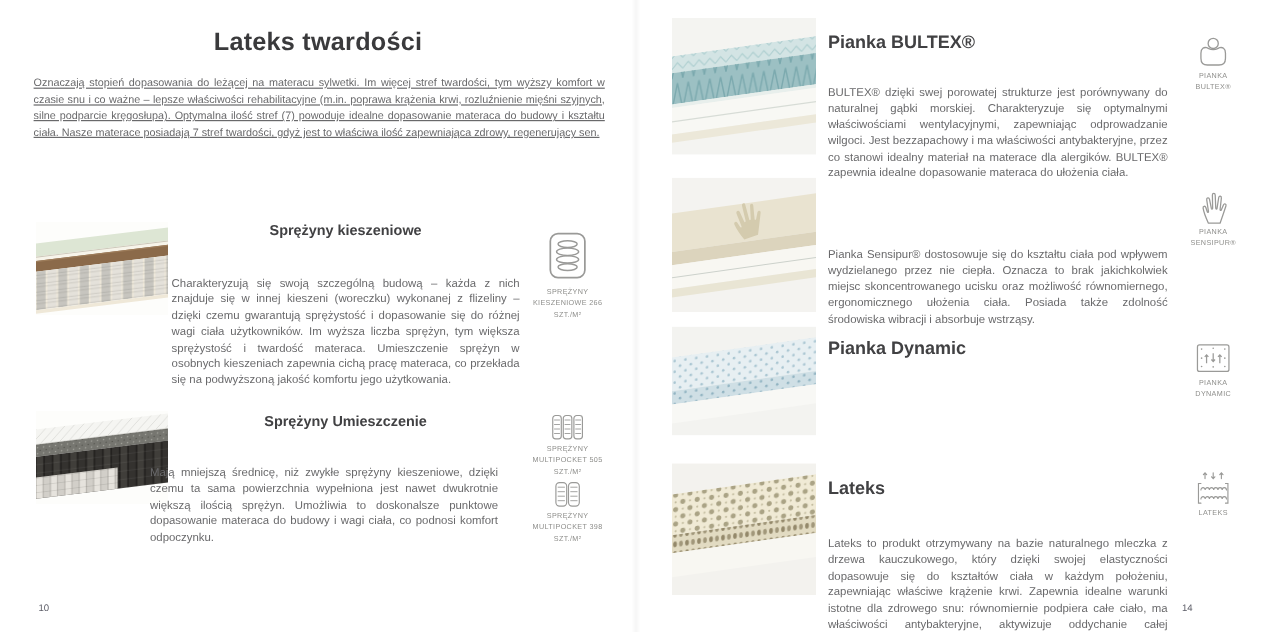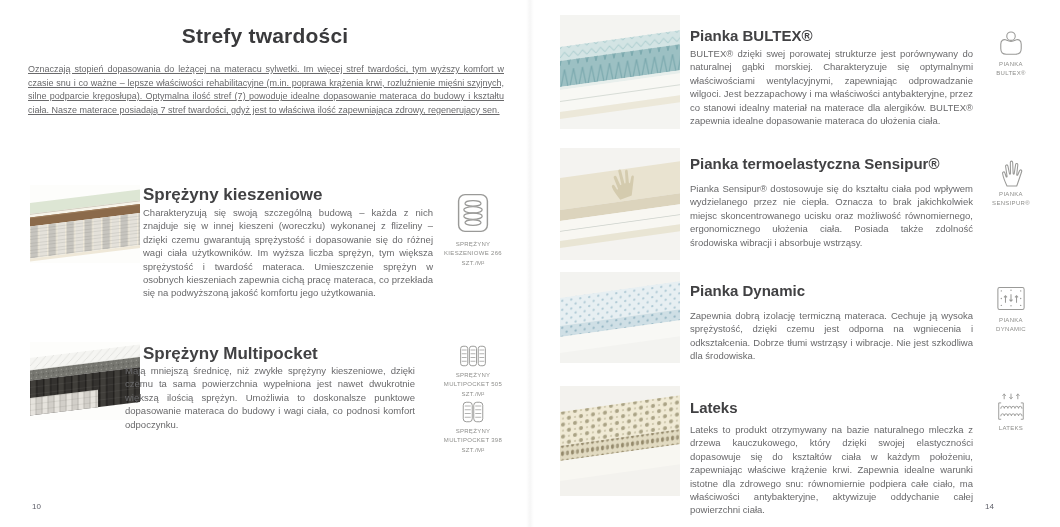--- a/index.html
+++ b/index.html
@@ -7,24 +7,24 @@
     position:relative;width:1060px;height:527px;background:#ffffff;
     font-family:"Liberation Sans",sans-serif;overflow:hidden;margin:0 auto;
   }
   .abs{position:absolute;}
   .page-title{
     font-size:21px;font-weight:bold;color:#3a3a3c;text-align:center;letter-spacing:.2px;
   }
   .intro{
     font-size:9px;line-height:13.6px;color:#69696b;text-align:justify;text-decoration:underline;
   }
-  .sec-head-l{font-size:17px;font-weight:bold;color:#414143;}
+  .sec-head-l{font-size:12px;font-weight:bold;color:#414143;text-align:center;}
   .sec-head-r{font-size:15px;font-weight:bold;color:#414143;}
   .sec-body{
-    font-size:9.5px;line-height:13.4px;color:#69696b;text-align:justify;
+    font-size:9.5px;line-height:13.4px;color:#69696b;text-align:justify;margin-top:24px;
   }
   .icon-caption{
     font-size:6px;line-height:1.55;color:#8e8e8b;text-align:center;letter-spacing:.3px;
   }
   .pagenum{font-size:8px;color:#5d5e68;}
   .gutter{
     width:8px;height:527px;left:526px;top:0;
     background:linear-gradient(to right,rgba(0,0,0,0) 0%,rgba(0,0,0,.035) 50%,rgba(0,0,0,0) 100%);
   }
   .photo{overflow:hidden;}
@@ -88,21 +88,21 @@
       <ellipse cx="7.5" cy="4" rx="1.6" ry="2.4" fill="#a2987b"></ellipse>
     </pattern>
     <path id="handPath" d="M14,44 C11,37.5 8.2,30.5 7.4,25.2 C7,22.6 10,21.9 10.8,24.3 L12.6,29.8 C13,31 14.3,30.7 14.1,29.4 L11.9,14.8 C11.5,12 14.8,11.4 15.4,14.1 L17.7,25.6 C18,26.9 19.3,26.7 19.3,25.4 L19,8.8 C19,6 22.4,6 22.5,8.8 L23.2,25.3 C23.3,26.6 24.6,26.6 24.8,25.4 L26.9,11.9 C27.3,9.2 30.5,9.8 30.2,12.6 L28.6,26.9 C28.5,28 29.6,28.4 30.1,27.4 L32.8,21.2 C33.9,18.7 36.8,20 35.9,22.6 C34.2,27.8 31.7,35.4 28.6,44 Z"></path>
   </defs>
 </svg>
 
 <div class="spread">
 
   <div class="abs gutter"></div>
 
-  <div class="abs page-title" style="left:105px;top:24px;width:320px;">Strefy twardości</div>
+  <div class="abs page-title" style="left:105px;top:24px;width:320px;">Lateks twardości</div>
 
   <div class="abs intro" style="left:28px;top:63px;width:476px;">Oznaczają stopień dopasowania do leżącej na materacu sylwetki. Im więcej stref twardości, tym wyższy komfort w czasie snu i co ważne – lepsze właściwości rehabilitacyjne (m.in. poprawa krążenia krwi, rozluźnienie mięśni szyjnych, silne podparcie kręgosłupa). Optymalna ilość stref (7) powoduje idealne dopasowanie materaca do budowy i kształtu ciała. Nasze materace posiadają 7 stref twardości, gdyż jest to właściwa ilość zapewniająca zdrowy, regenerujący sen.</div>
 
   <div class="abs photo" style="left:30px;top:185px;width:110px;height:78px;">
     <svg viewBox="0 0 110 78">
       <rect width="110" height="78" fill="#fdfdfb"></rect>
       <g transform="skewY(-7)">
         <rect y="18" width="110" height="11" fill="#dde6d4"></rect>
         <rect y="29" width="110" height="3.5" fill="#f7f4ea"></rect>
         <rect y="29" width="110" height="0.7" fill="#cbc6b8"></rect>
@@ -132,21 +132,21 @@
       <g transform="skewY(-7)">
         <rect y="16" width="110" height="12" fill="#f5f5f2"></rect>
         <rect y="16" width="110" height="12" fill="url(#pq)"></rect>
         <rect y="28" width="110" height="0.6" fill="#d8d7d2"></rect>
         <rect y="28.6" width="110" height="10" fill="url(#ps)"></rect>
         <rect y="38.6" width="110" height="35" fill="url(#pm)"></rect>
         <rect y="56" width="68" height="17.6" fill="url(#pw)"></rect>
       </g>
     </svg>
   </div>
-  <div class="abs sec-head-l" style="left:143px;top:344px;width:290px;">Sprężyny Multipocket</div>
+  <div class="abs sec-head-l" style="left:143px;top:344px;width:290px;">Sprężyny Umieszczenie</div>
   <div class="abs sec-body" style="left:125px;top:364px;width:290px;">Mają mniejszą średnicę, niż zwykłe sprężyny kieszeniowe, dzięki czemu ta sama powierzchnia wypełniona jest nawet dwukrotnie większą ilością sprężyn. Umożliwia to doskonalsze punktowe dopasowanie materaca do budowy i wagi ciała, co podnosi komfort odpoczynku.</div>
   <div class="abs iconbox" style="left:458px;top:344px;width:30px;height:24px;">
     <svg viewBox="0 0 40 30">
       <g fill="none" stroke="#9a9a98" stroke-width="1.3">
         <rect x="3.5" y="2" width="9.5" height="26" rx="3.2"></rect>
         <rect x="15.2" y="2" width="9.5" height="26" rx="3.2"></rect>
         <rect x="27" y="2" width="9.5" height="26" rx="3.2"></rect>
         <g stroke-width="1">
           <path d="M5,7 h6.5 M5,12 h6.5 M5,17 h6.5 M5,22 h6.5"></path>
           <path d="M16.7,7 h6.5 M16.7,12 h6.5 M16.7,17 h6.5 M16.7,22 h6.5"></path>
@@ -205,21 +205,20 @@
       <g transform="skewY(-8)">
         <rect y="30" width="120" height="32" fill="#e9e3d0"></rect>
         <use href="#handPath" transform="translate(42,28) rotate(-12) scale(0.8)" fill="#d4cbae"></use>
         <rect y="62" width="120" height="11" fill="#dcd4bd"></rect>
         <rect y="73" width="120" height="20" fill="#f8f7f2"></rect>
         <rect y="83" width="120" height="0.8" fill="#ccd1cb"></rect>
         <rect y="93" width="120" height="7" fill="#e9e5d4"></rect>
       </g>
     </svg>
   </div>
-  <div class="abs sec-head-r" style="left:690px;top:155px;width:290px;">Pianka termoelastyczna Sensipur®</div>
   <div class="abs sec-body" style="left:690px;top:182px;width:283px;">Pianka Sensipur® dostosowuje się do kształtu ciała pod wpływem wydzielanego przez nie ciepła. Oznacza to brak jakichkolwiek miejsc skoncentrowanego ucisku oraz możliwość równomiernego, ergonomicznego ułożenia ciała. Posiada także zdolność środowiska wibracji i absorbuje wstrząsy.</div>
   <div class="abs iconbox" style="left:996px;top:156px;width:30px;height:32px;">
     <svg viewBox="0 0 42 48">
       <use href="#handPath" transform="translate(1,1)" fill="none" stroke="#9a9a98" stroke-width="1.6" stroke-linejoin="round"></use>
     </svg>
   </div>
   <div class="abs icon-caption" style="left:985px;top:190px;width:52px;">PIANKA SENSIPUR®</div>
 
   <div class="abs photo" style="left:560px;top:272px;width:120px;height:91px;">
     <svg viewBox="0 0 120 91">
@@ -227,21 +226,20 @@
       <g transform="skewY(-8)">
         <rect y="26" width="120" height="28" fill="#e7eff2"></rect>
         <rect y="26" width="120" height="28" fill="url(#pd)"></rect>
         <rect y="54" width="120" height="11" fill="#cfdfe5"></rect>
         <rect y="54" width="120" height="11" fill="url(#pdf)"></rect>
         <rect y="65" width="120" height="16" fill="#f8f8f5"></rect>
       </g>
     </svg>
   </div>
   <div class="abs sec-head-r" style="left:690px;top:282px;width:285px;">Pianka Dynamic</div>
-  <div class="abs sec-body" style="left:690px;top:309px;width:283px;">Zapewnia dobrą izolację termiczną materaca. Cechuje ją wysoka sprężystość, dzięki czemu jest odporna na wgniecenia i odkształcenia. Dobrze tłumi wstrząsy i wibracje. Nie jest szkodliwa dla środowiska.</div>
   <div class="abs iconbox" style="left:995px;top:284px;width:32px;height:29px;">
     <svg viewBox="0 0 46 42">
       <g fill="none" stroke="#9a9a98" stroke-width="1.5">
         <rect x="4" y="5" width="38" height="32" rx="2.5"></rect>
         <path d="M15,27 L15,17 M12.8,19.4 L15,17 L17.2,19.4"></path>
         <path d="M23,15 L23,25 M20.8,22.6 L23,25 L25.2,22.6"></path>
         <path d="M31,27 L31,17 M28.8,19.4 L31,17 L33.2,19.4"></path>
       </g>
       <g fill="#9a9a98">
         <circle cx="9" cy="10" r="1"></circle>

